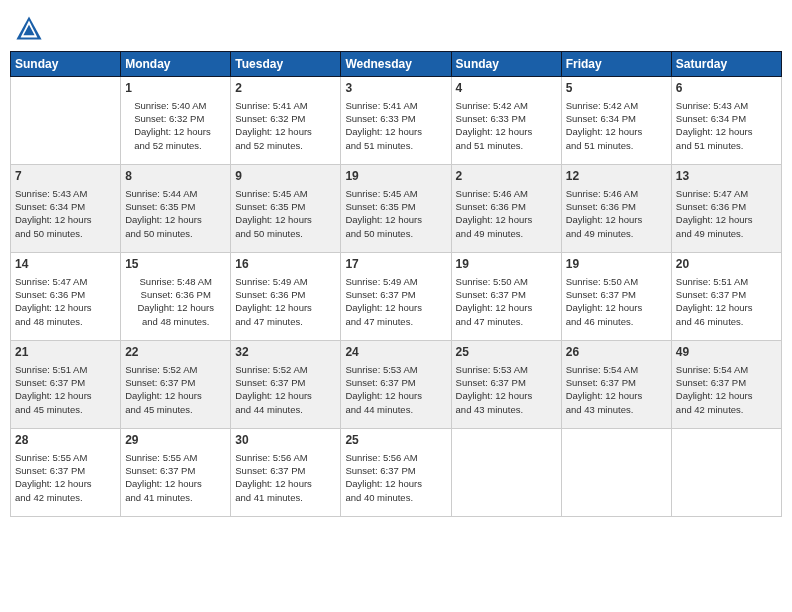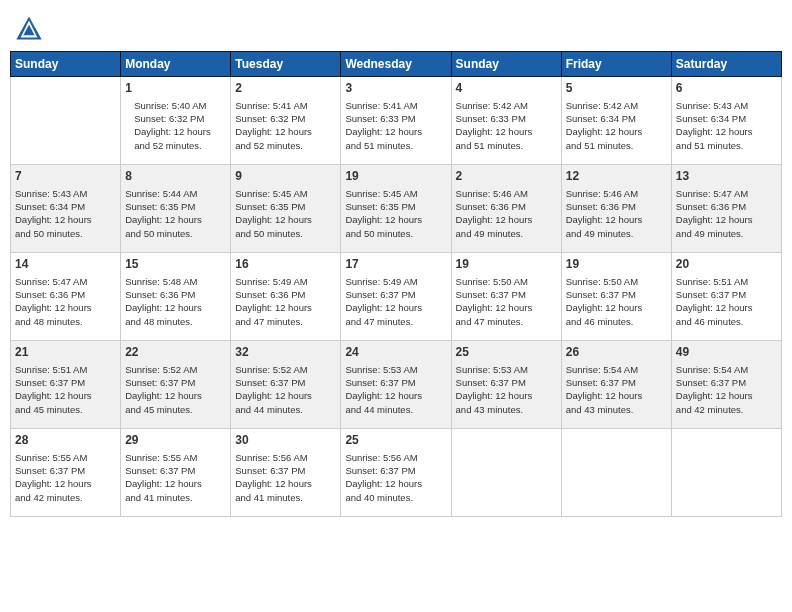--- a/index.html
+++ b/index.html
@@ -227,21 +227,21 @@
       <tr>
         <td>
           <div class="day-number">14</div>
           <div class="day-info" style="white-space: pre-line;">Sunrise: 5:47 AM
 Sunset: 6:36 PM
 Daylight: 12 hours
 and 48 minutes.</div>
         </td>
         <td>
           <div class="day-number">15</div>
-          <div class="day-info" style="white-space: pre-line;">Sunrise: 5:48 AM
+          <div class="day-info" style="white-space: pre-line; text-align: center;">Sunrise: 5:48 AM
 Sunset: 6:36 PM
 Daylight: 12 hours
 and 48 minutes.</div>
         </td>
         <td>
           <div class="day-number">16</div>
           <div class="day-info" style="white-space: pre-line;">Sunrise: 5:49 AM
 Sunset: 6:36 PM
 Daylight: 12 hours
 and 47 minutes.</div>

